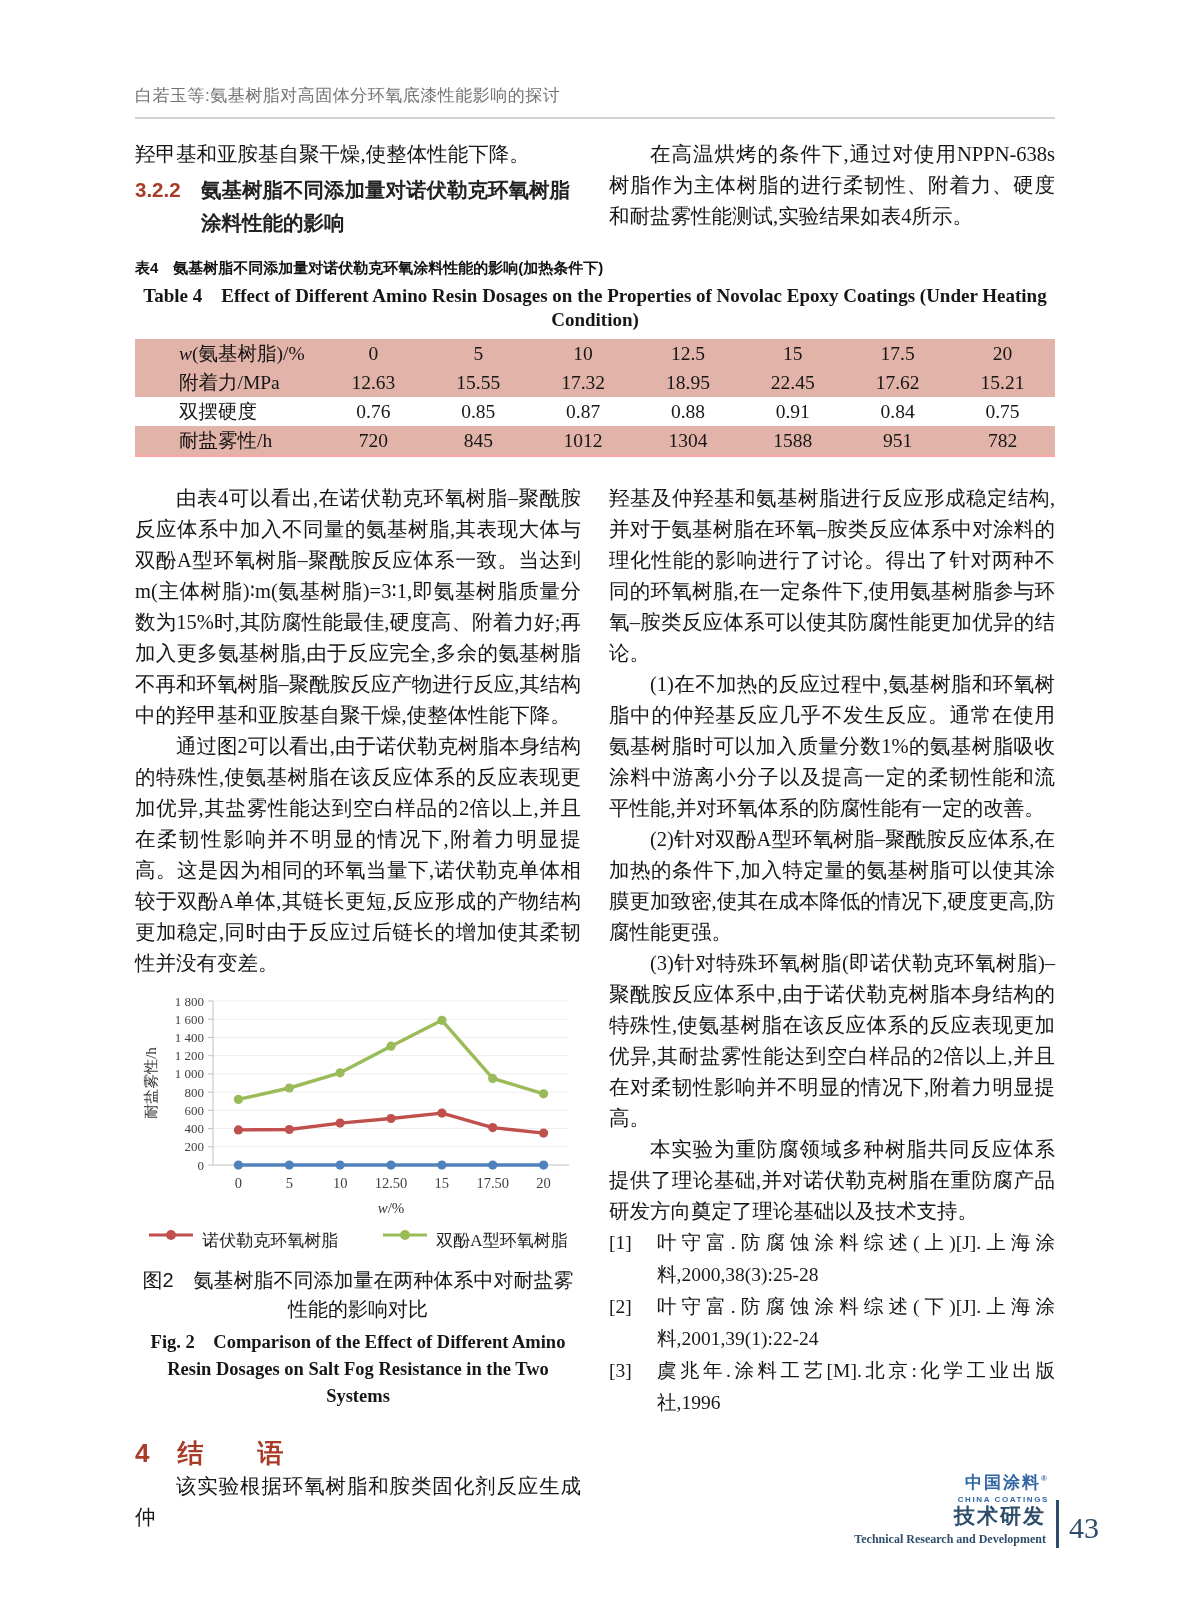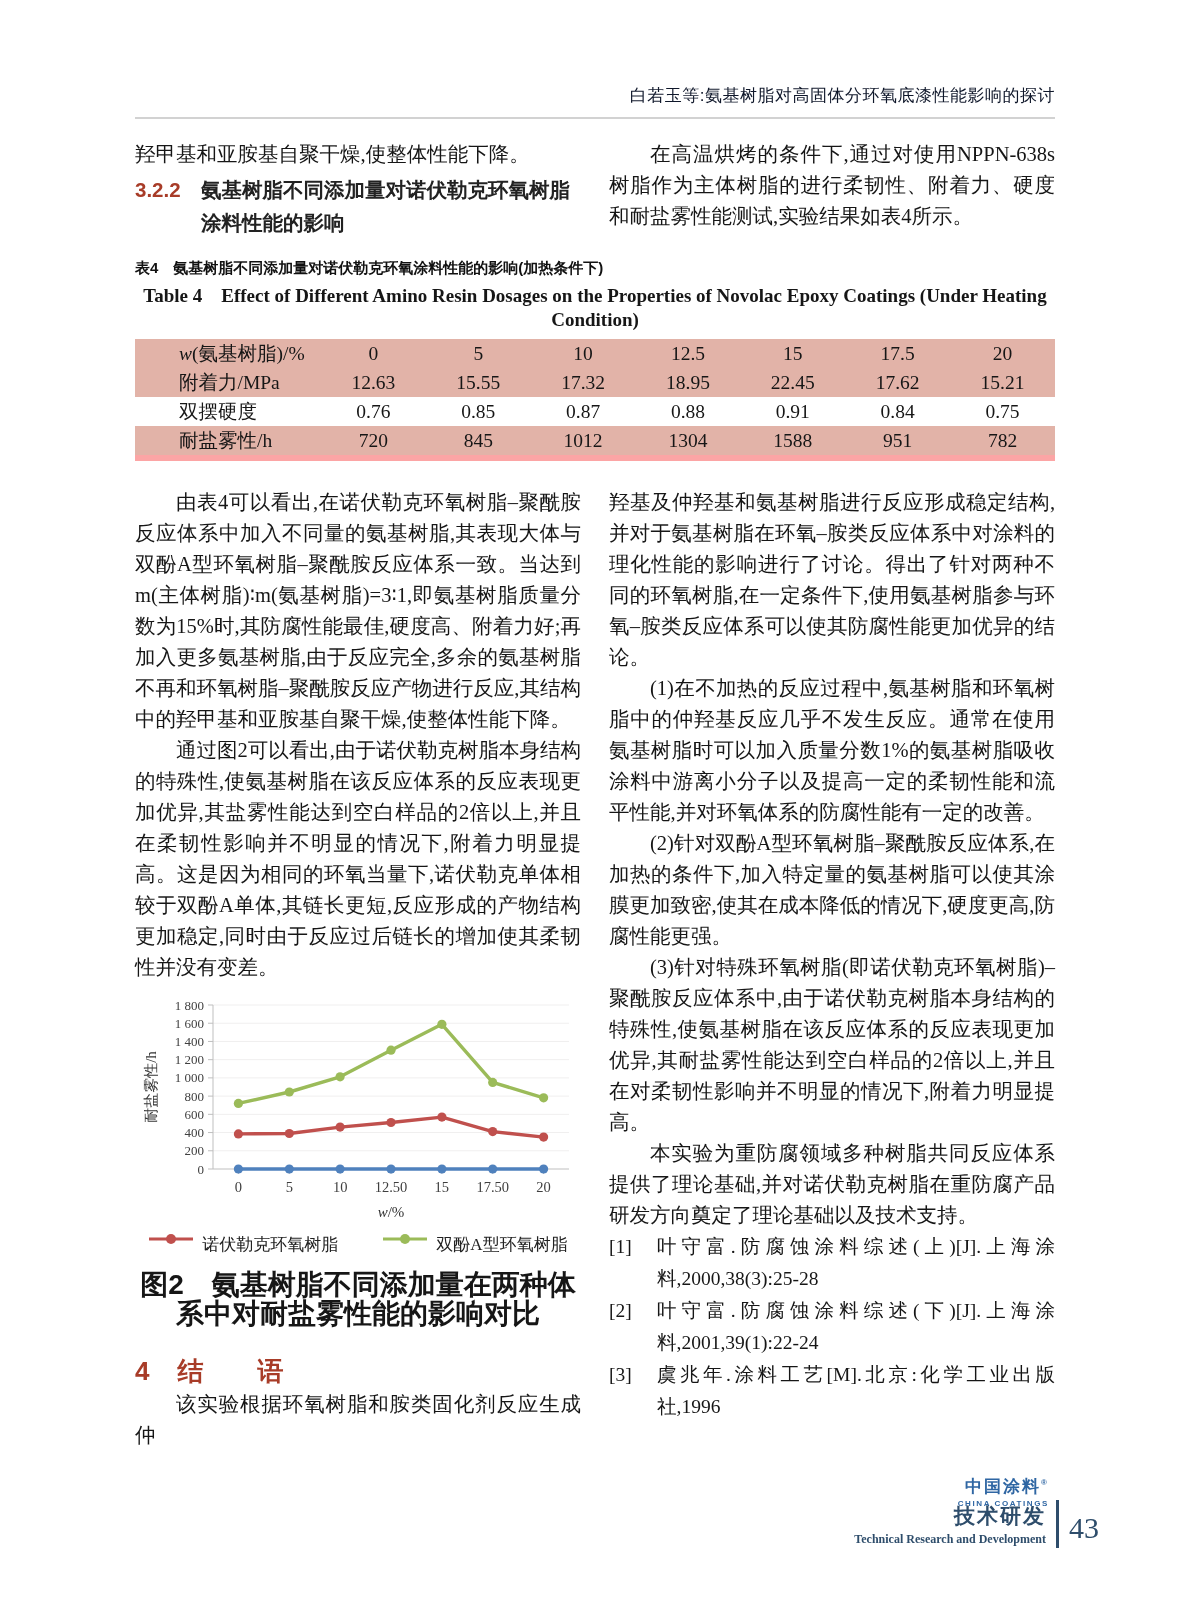--- a/index.html
+++ b/index.html
@@ -1,21 +1,21 @@
 <!DOCTYPE html>
 <html><head>
 <meta charset="utf-8">
 <style>
   html,body{margin:0;padding:0;background:#ffffff;}
   .page{position:relative;width:1187px;height:1600px;background:#fff;overflow:hidden;
         font-family:"Liberation Serif","DejaVu Serif",serif;color:#161616;}
   .content{padding:84px 132px 0 135px;}
 
   
-  .running{text-align:right;font-size:17px;color:#0f172a;
+  .running{font-size:17px;color:#737373;
            font-family:"Liberation Sans","DejaVu Sans",sans-serif;letter-spacing:.5px;}
   .hrule{border-bottom:2px solid #d2d2d2;margin-top:10px;}
 
   
   .twocol{display:flex;gap:28px;}
   .col{width:446px;}
   p.body{font-size:20.5px;line-height:31px;text-align:justify;margin:0;}
   .indent{text-indent:2em;}
   .top-section{margin-top:20px;}
 
@@ -26,31 +26,31 @@
 
   
   .tableblock{margin-top:20px;}
   .tbl-title-cn{text-align:left;font-weight:bold;font-size:15px;color:#111;
                 font-family:"Liberation Sans","DejaVu Sans",sans-serif;}
   .tbl-title-en{text-align:center;font-weight:bold;font-size:19px;margin-top:5px;}
   table.datatable{width:100%;border-collapse:collapse;margin-top:8px;font-size:19.5px;table-layout:fixed;}
   table.datatable td{height:29px;text-align:center;padding:0;}
   table.datatable td.label{text-align:left;padding-left:44px;}
   tr.shade{background:#e2b3a8;}
-  table.datatable{border-bottom:6px solid #fca5a5;}
+  table.datatable{border-bottom:2px solid #fca5a5;}
 
   .main-section{margin-top:26px;}
   .main-section p.body + p.body{margin-top:0;}
 
   
   .figure{margin-top:10px;}
   #chart-svg{display:block;width:446px;height:238px;}
   .chart-legend{display:flex;justify-content:center;gap:44px;margin-top:2px;}
   .legend-item{display:flex;gap:8px;font-size:17px;color:#222;}
-  .cap-cn{text-align:center;font-weight:bold;font-size:28px;line-height:29px;margin-top:14px;
+  .cap-cn{text-align:center;font-weight:normal;font-size:20px;line-height:29px;margin-top:14px;
           font-family:"Liberation Sans","DejaVu Sans",sans-serif;}
   .cap-en{text-align:center;font-weight:bold;font-size:18.5px;line-height:27px;margin-top:5px;padding:0 14px;}
 
   
   .sec4{margin-top:26px;color:#a83c28;font-weight:bold;font-size:26px;
         font-family:"Liberation Sans","DejaVu Sans",sans-serif;}
   .sec4 .num{margin-right:28px;}
   .sec4 .t{letter-spacing:14px;}
   .concl{margin-top:12px;}
 
@@ -246,20 +246,21 @@
               <span class="legend-item">
                 <svg width="46" height="12" viewBox="0 0 46 12">
                   <line x1="1" y1="6" x2="45" y2="6" stroke="#9bbb59" stroke-width="3"></line>
                   <circle cx="23" cy="6" r="5" fill="#9bbb59"></circle>
                 </svg>
                 <span class="legend-label">双酚A型环氧树脂</span>
               </span>
             </div>
           <figcaption>
             <div class="cap-cn">图2　氨基树脂不同添加量在两种体系中对耐盐雾性能的影响对比</div>
+            <div class="cap-en">Fig. 2　Comparison of the Effect of Different Amino Resin Dosages on Salt Fog Resistance in the Two Systems</div>
           </figcaption>
         </figure>
 
         <div class="sec4"><span class="num">4</span><span class="t">结　语</span></div>
         <p class="body indent concl">该实验根据环氧树脂和胺类固化剂反应生成仲</p>
       </div>
 
       <div class="col" id="right-col">
         <div id="right-paras">
             <p class="body">羟基及仲羟基和氨基树脂进行反应形成稳定结构,并对于氨基树脂在环氧–胺类反应体系中对涂料的理化性能的影响进行了讨论。得出了针对两种不同的环氧树脂,在一定条件下,使用氨基树脂参与环氧–胺类反应体系可以使其防腐性能更加优异的结论。</p>

